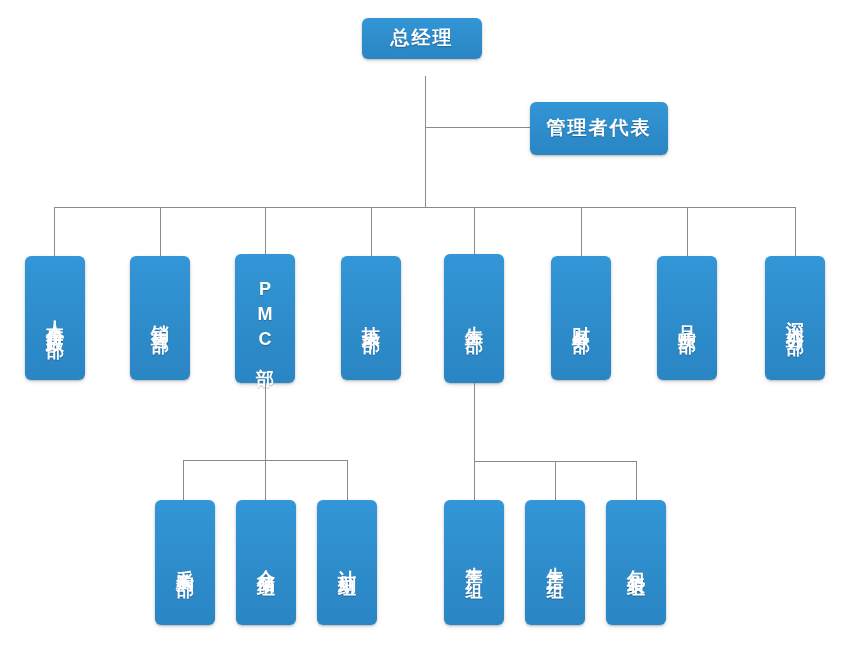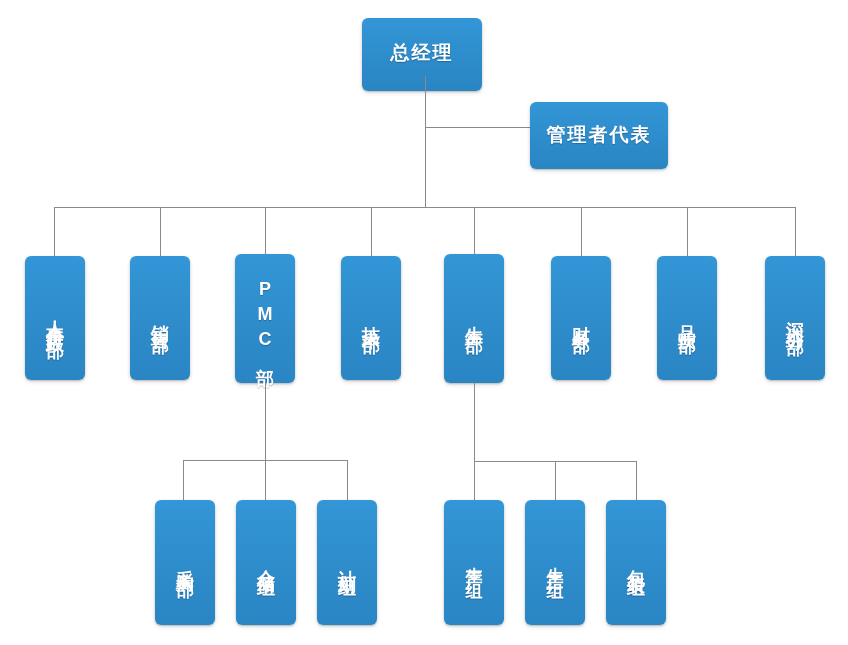--- a/index.html
+++ b/index.html
@@ -61,29 +61,29 @@
     text-orientation: upright;
     letter-spacing: 5px;
     line-height: 1;
   }
 </style>
 </head>
 <body>
 
 <div id="org-chart">
 
-  <div class="node horiz" style="left:362px; top:18px; width:120px; height:73px;font-family:Liberation Mono, monospace;">
+  <div class="node horiz" style="left:362px; top:18px; width:120px; height:41px;">
     <span class="label">总经理</span>
   </div>
 
   <div class="line v" style="left:425px; top:76px; height:131px;"></div>
 
   <div class="line h" style="left:425px; top:127px; width:105px;"></div>
 
-  <div class="node horiz" style="left:530px; top:102px; width:138px; height:67px;">
+  <div class="node horiz" style="left:530px; top:102px; width:138px; height:53px;">
     <span class="label">管理者代表</span>
   </div>
 
   <div class="line h" style="left:54px; top:207px; width:742px;"></div>
 
   <div class="line v" style="left:54px;  top:207px; height:49px;"></div>
   <div class="line v" style="left:160px; top:207px; height:49px;"></div>
   <div class="line v" style="left:265px; top:207px; height:47px;"></div>
   <div class="line v" style="left:371px; top:207px; height:49px;"></div>
   <div class="line v" style="left:474px; top:207px; height:47px;"></div>

